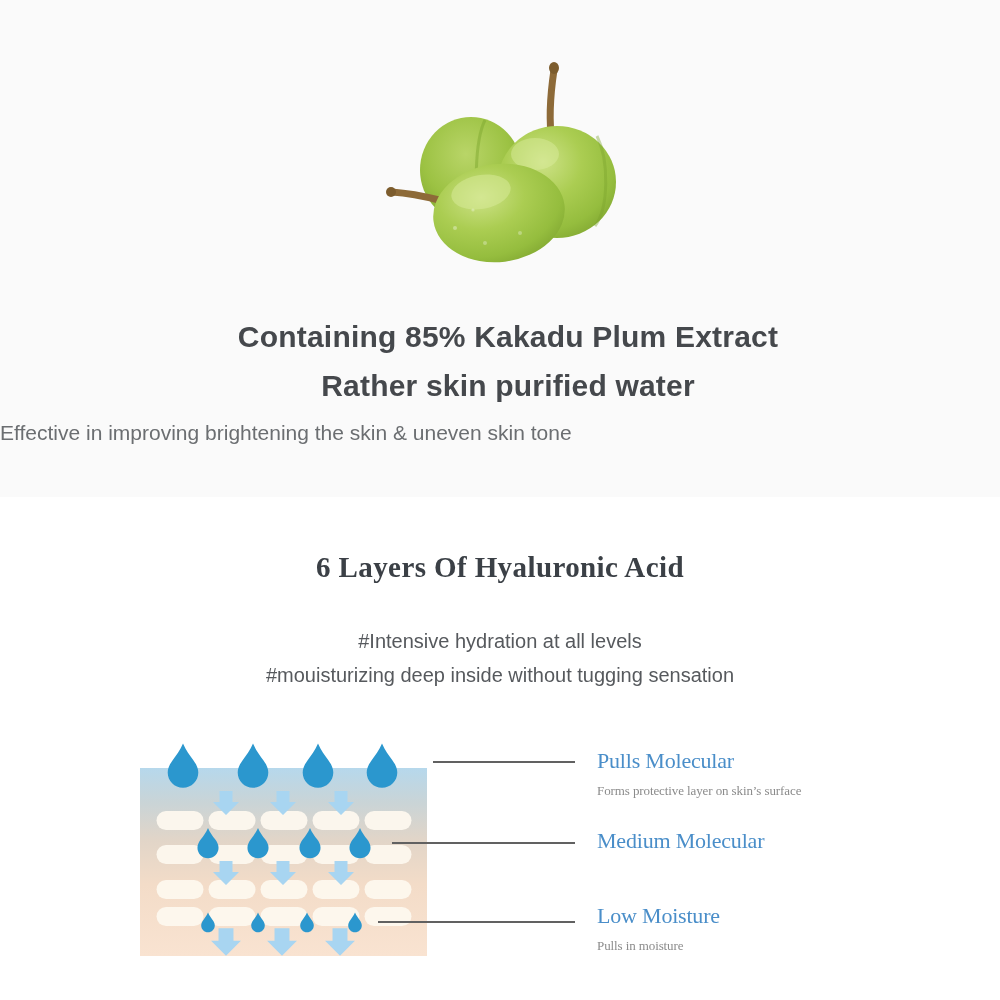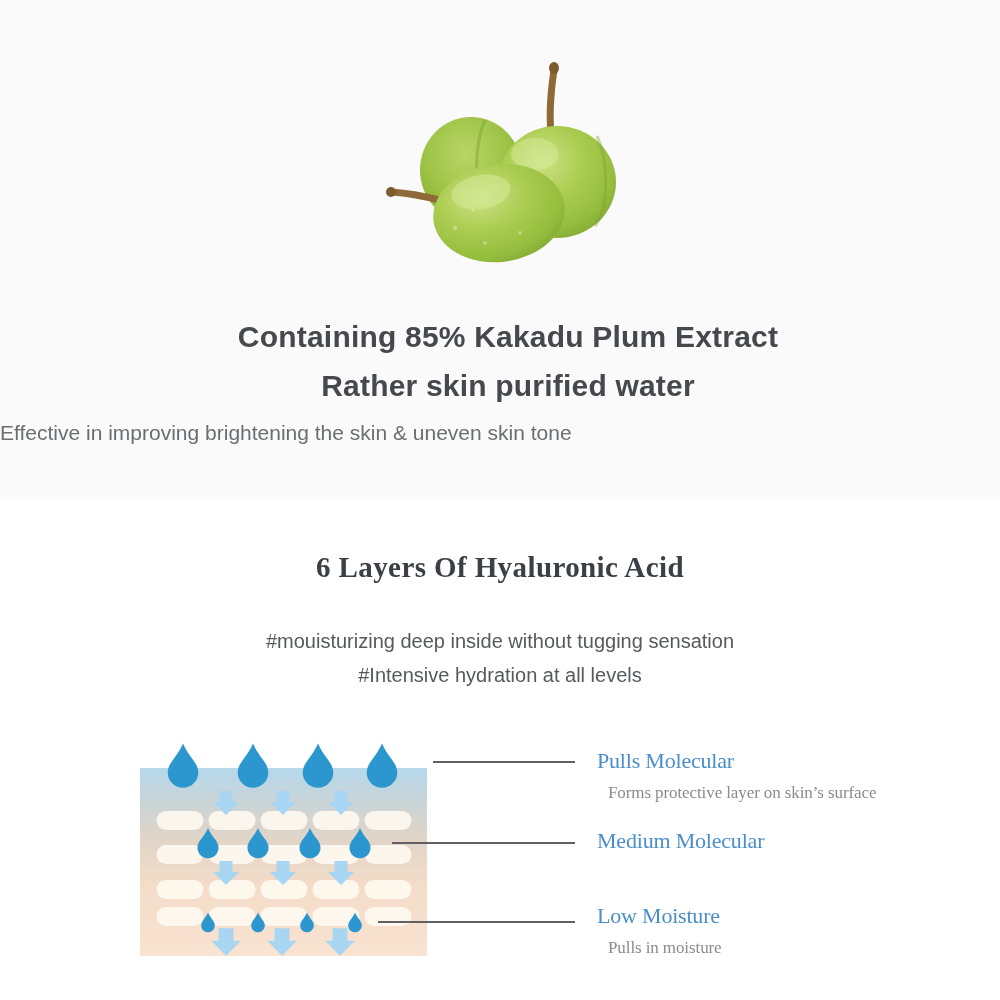--- a/index.html
+++ b/index.html
@@ -56,21 +56,21 @@
   .connector{
     position:absolute;height:2px;
     background:var(--connector-line,#616161);
   }
   .legend-item{position:absolute;left:597px;font-family:"Liberation Serif",serif;}
   .legend-item h3{
     margin:0;font-size:22px;font-weight:400;letter-spacing:-.2px;
     color:var(--legend-blue,#4a8ec9);
   }
   .legend-item p{
-    margin:9px 0 0 11px;font-size:17px;font-weight:400;letter-spacing:-.1px;
+    margin:9px 0 0 0;font-size:13px;font-weight:400;letter-spacing:-.1px;
     color:var(--legend-desc,#8b8b8b);
   }
 </style>
 </head>
 <body>
 
 <div class="page">
 
   <div class="sec-top"></div>
   <div class="sec-bottom"></div>
@@ -116,22 +116,22 @@
   </svg>
 
   <h1 class="main-title">
     <span>Containing 85% Kakadu Plum Extract</span>
     <span>Rather skin purified water</span>
   </h1>
   <p class="main-subtitle">Effective in improving brightening the skin &amp; uneven skin tone</p>
 
   <h2 class="serif-heading">6 Layers Of Hyaluronic Acid</h2>
   <p class="hashtags">
+    <span>#Intensive hydration at all levels</span>
     <span>#mouisturizing deep inside without tugging sensation</span>
-    <span>#Intensive hydration at all levels</span>
   </p>
 
   <svg class="skin-svg" viewBox="0 0 290 225" aria-hidden="true">
     <defs>
       <linearGradient id="skinGrad" x1="0" y1="0" x2="0" y2="1">
         <stop offset="0" stop-color="#b6d8ec"></stop>
         <stop offset="0.18" stop-color="#c9d4d7"></stop>
         <stop offset="0.38" stop-color="#e1d5c8"></stop>
         <stop offset="0.62" stop-color="#f3dcc8"></stop>
         <stop offset="1" stop-color="#f9e3d1"></stop>

